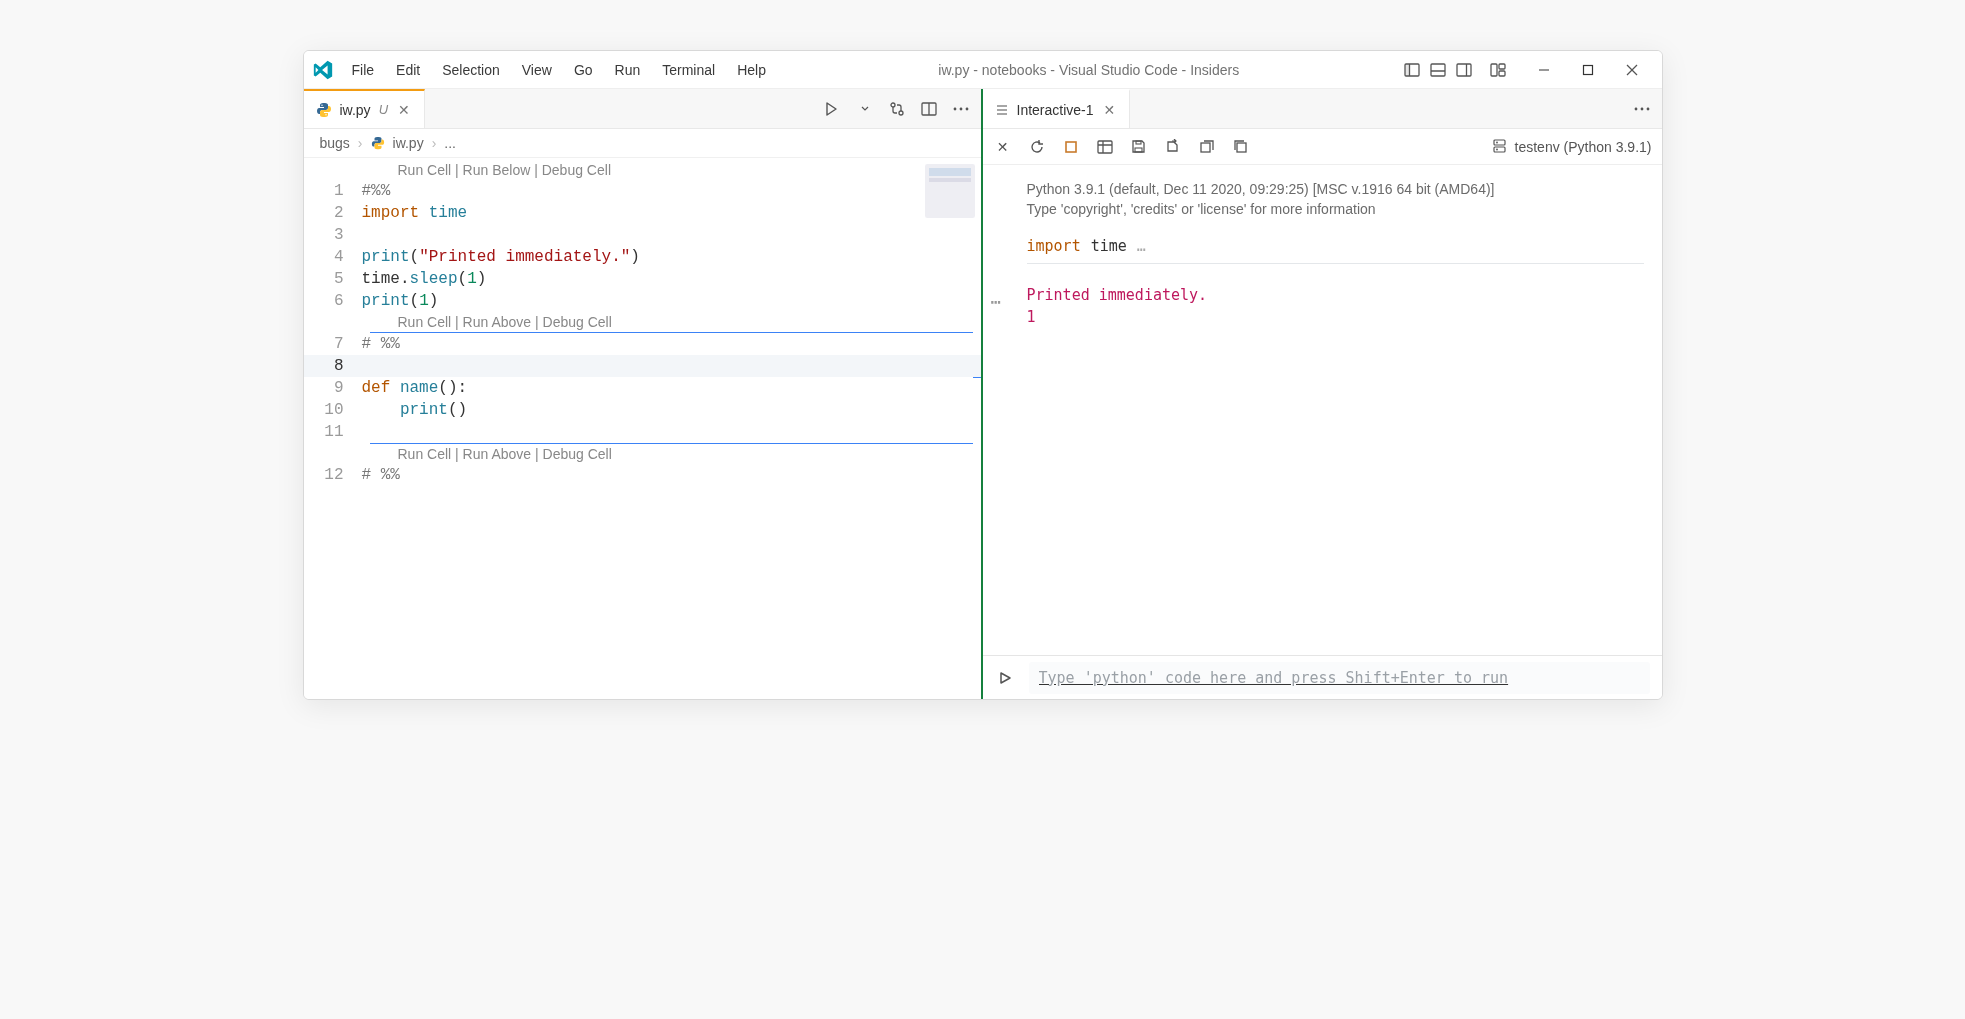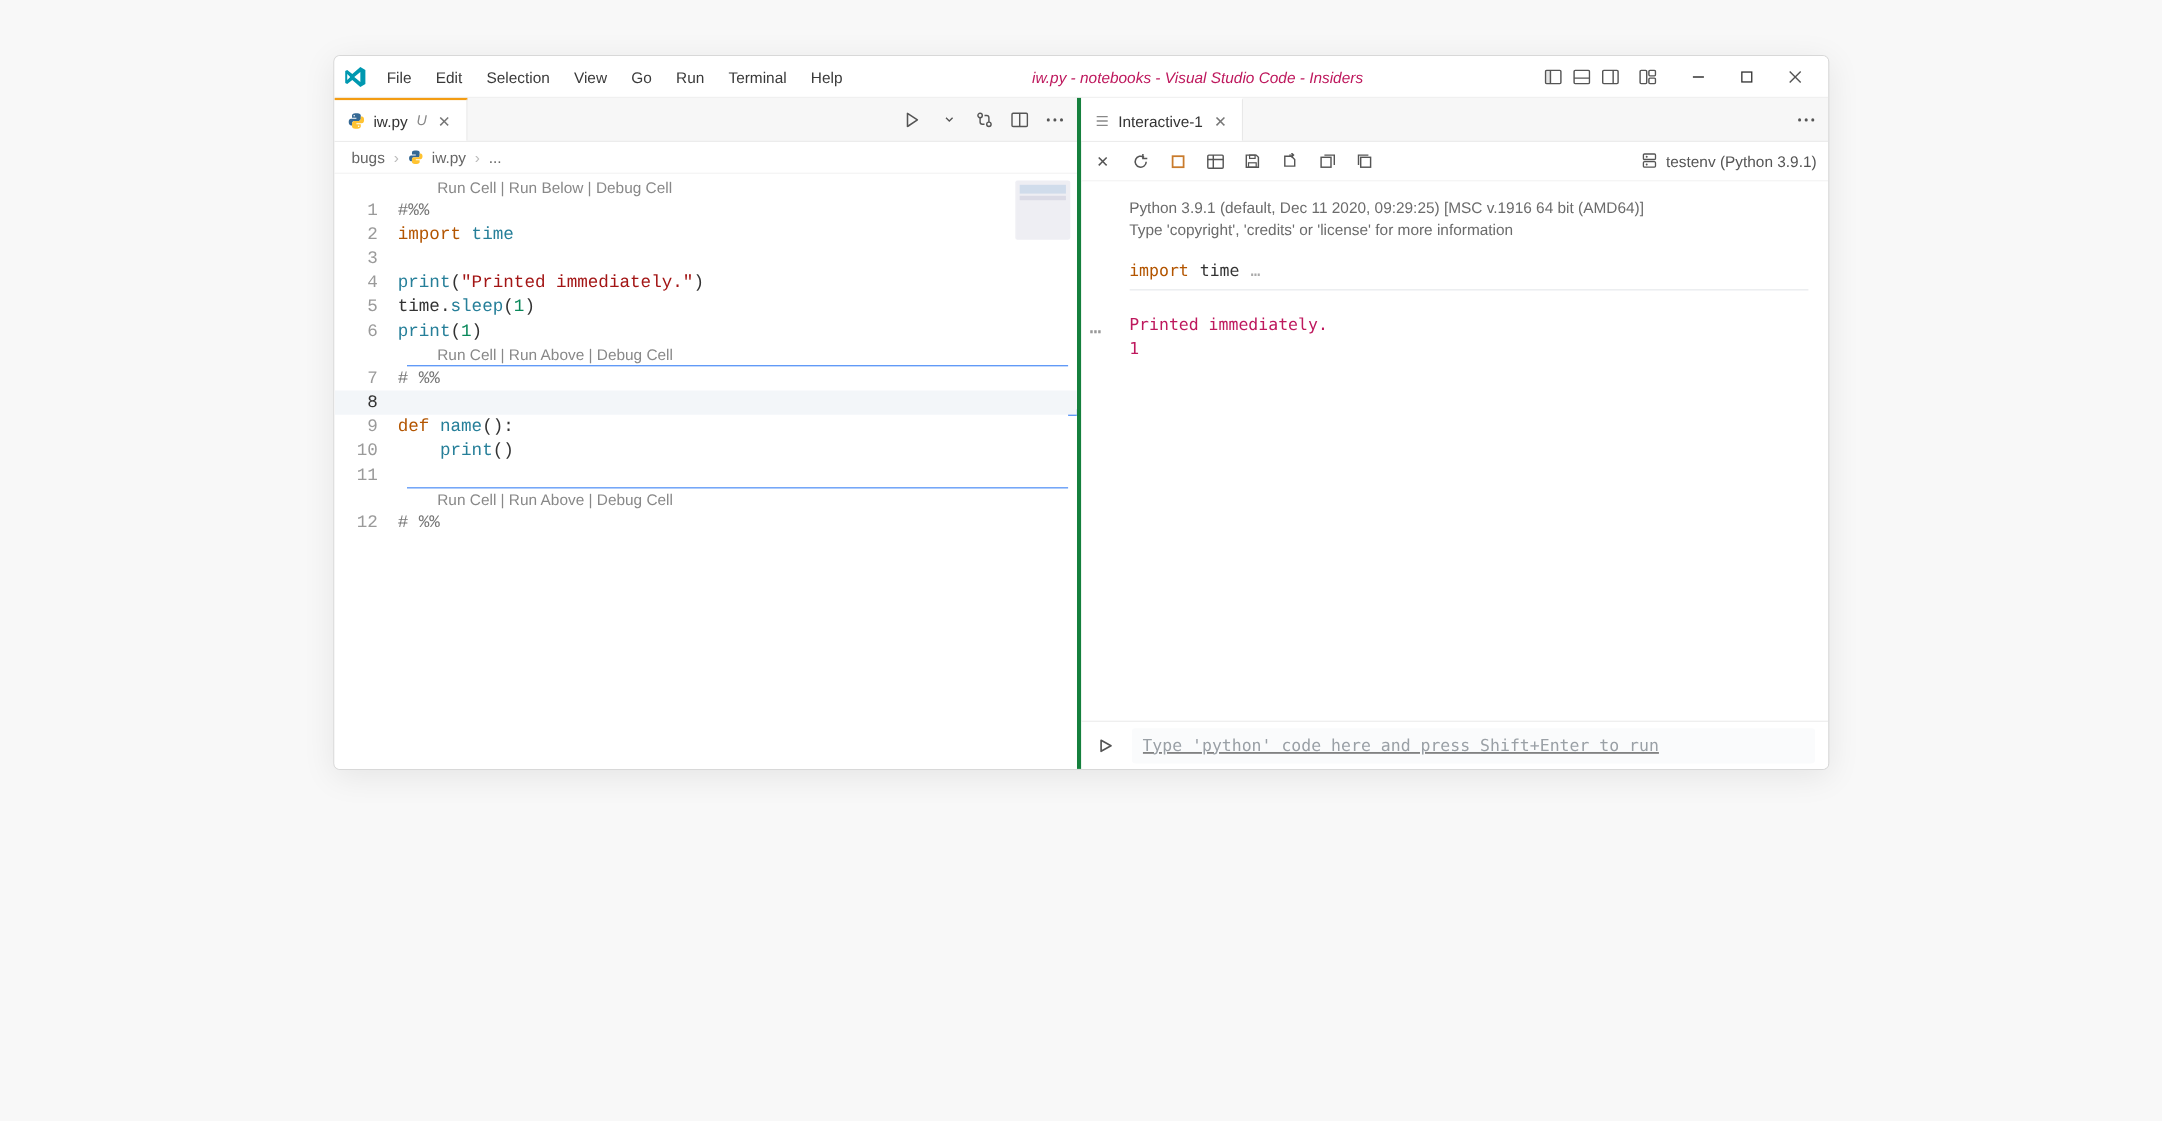--- a/index.html
+++ b/index.html
@@ -35,30 +35,30 @@
     border-bottom: 1px solid #eee;
     padding: 0 8px 0 6px;
   }
   .logo {
     width: 26px; height: 26px;
     display:inline-flex; align-items:center; justify-content:center;
     margin-right:6px;
   }
   .menu-bar { display:flex; gap: 2px; }
   .menu-item { padding: 4px 10px; color:#3a3a3a; cursor:pointer; border-radius:3px; }
-  .title-center { flex:1; text-align:center; color:#be185d; font-size:14px;font-style:italic; }
+  .title-center { flex:1; text-align:center; color:#737373; font-size:14px; }
   .window-controls { display:flex; gap:0; align-items:center; }
   .wc-group { display:flex; gap:6px; margin-right:14px; }
   .wc-icon { width:20px; height:20px; display:inline-flex; align-items:center; justify-content:center; color:#555; cursor:pointer; }
   .wc-btn { width:44px; height:34px; display:flex; align-items:center; justify-content:center; color:#555; cursor:pointer; }
 
   
   .body-split { flex:1; display:flex; min-height:0; }
   .pane { display:flex; flex-direction:column; min-width:0; }
-  .pane-left { flex: 0 0 50%; border-right:4px solid #15803d; }
+  .pane-left { flex: 0 0 50%; border-right:2px solid #15803d; }
   .pane-right { flex:1; }
 
   
   .tabs-row {
     height:40px;
     display:flex; align-items:stretch;
     border-bottom:1px solid #e8e8e8;
     background:#f7f7f7;
   }
   .tab {

